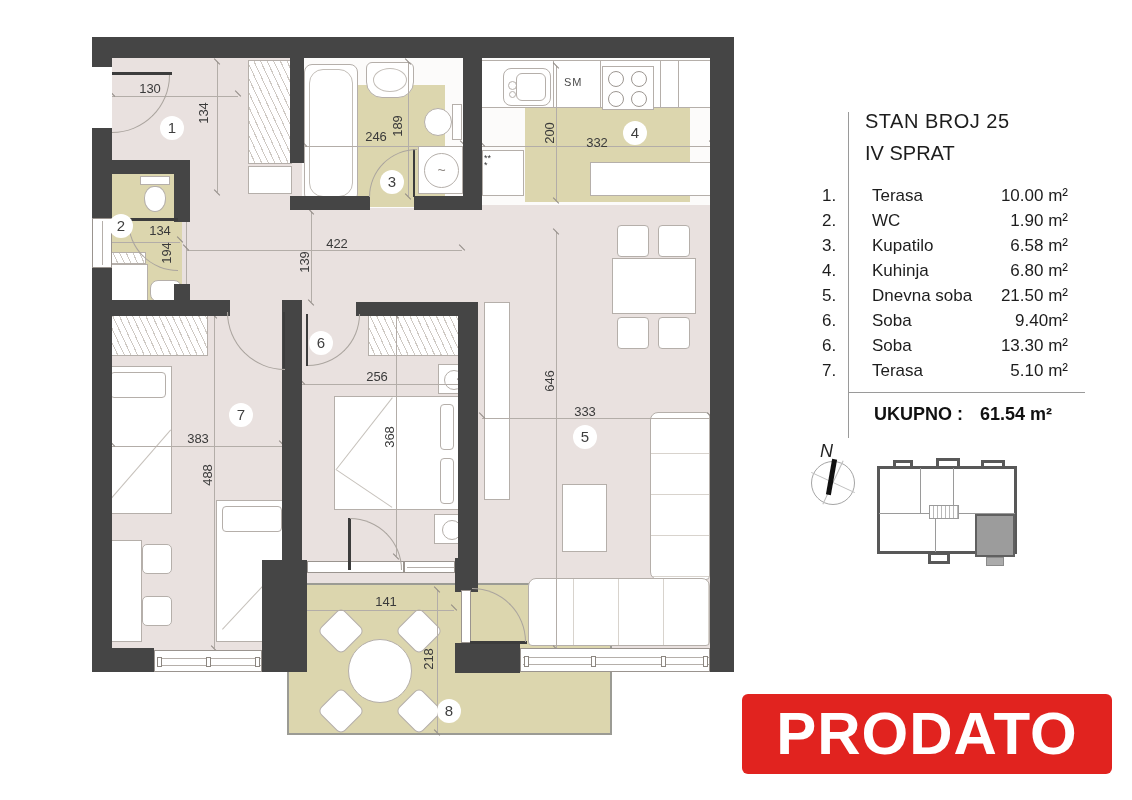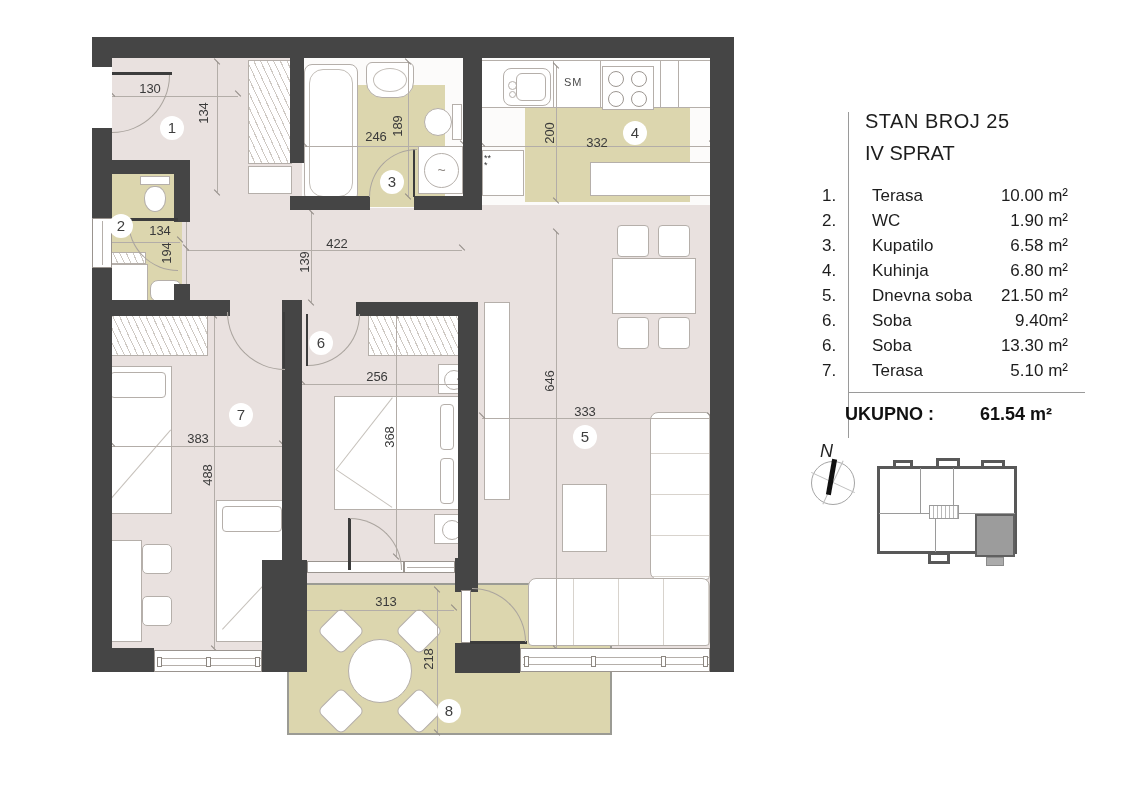--- a/index.html
+++ b/index.html
@@ -50,21 +50,21 @@
   .legend-title{position:absolute;left:865px;top:110px;font-size:20px;color:#1d1d1d;letter-spacing:0.5px;}
   .legend-sub{position:absolute;left:865px;top:142px;font-size:20px;color:#1d1d1d;}
   .vrule{position:absolute;left:848px;top:112px;width:1px;height:326px;background:#9a9a9a;}
   .hrule{position:absolute;left:848px;top:392px;width:237px;height:1px;background:#9a9a9a;}
   .roomlist{position:absolute;left:822px;top:183px;width:246px;}
   .roomrow{display:flex;height:25px;line-height:25px;font-size:17px;color:#1d1d1d;}
   .roomrow .num{width:50px;}
   .roomrow .nm{flex:1;}
   .roomrow .ar{text-align:right;}
   .totalrow{position:absolute;left:822px;top:404px;width:240px;display:flex;font-size:18px;font-weight:bold;color:#111;}
-  .totalrow .tl{margin-left:23px;}
+  .totalrow .tl{margin-left:52px;}
   .totalrow .tv{margin-left:auto;margin-right:10px;}
   
   .north{position:absolute;left:820px;top:441px;font-size:18px;font-style:italic;color:#222;}
   .comp-circle{position:absolute;left:811px;top:461px;width:42px;height:42px;border:1px solid #a5a5a5;border-radius:50%;}
   .comp-line{position:absolute;left:809px;top:482px;width:48px;height:1px;background:#bdbdbd;}
   .needle{position:absolute;left:829px;top:459px;width:5px;height:36px;background:#111;transform:rotate(10deg);}
   
   .kp{position:absolute;left:873px;top:455px;width:152px;height:118px;}
   .kp .box{position:absolute;box-sizing:border-box;border:3px solid #585858;background:#fff;}
   .kp .iline{position:absolute;background:#9a9a9a;}
@@ -263,21 +263,21 @@
     <div class="dim v" style="left:549px;top:133px;">200</div>
     <div class="dim" style="left:597px;top:142px;">332</div>
     <div class="dim" style="left:337px;top:243px;">422</div>
     <div class="dim v" style="left:304px;top:262px;">139</div>
     <div class="dim" style="left:377px;top:376px;">256</div>
     <div class="dim v" style="left:389px;top:437px;">368</div>
     <div class="dim" style="left:198px;top:438px;">383</div>
     <div class="dim v" style="left:207px;top:475px;">488</div>
     <div class="dim v" style="left:549px;top:381px;">646</div>
     <div class="dim" style="left:585px;top:411px;">333</div>
-    <div class="dim" style="left:386px;top:601px;">313</div>
+    <div class="dim" style="left:386px;top:601px;">141</div>
     <div class="dim v" style="left:428px;top:659px;">218</div>
 
     <div class="rnum" style="left:172px;top:128px;">1</div>
     <div class="rnum" style="left:121px;top:226px;">2</div>
     <div class="rnum" style="left:392px;top:182px;">3</div>
     <div class="rnum" style="left:635px;top:133px;">4</div>
     <div class="rnum" style="left:585px;top:437px;">5</div>
     <div class="rnum" style="left:321px;top:343px;">6</div>
     <div class="rnum" style="left:241px;top:415px;">7</div>
     <div class="rnum" style="left:449px;top:711px;">8</div>
@@ -350,14 +350,15 @@
     <div class="box" style="left:4px;top:11px;width:140px;height:88px;"></div>
     <div class="iline" style="left:6px;top:58px;width:136px;height:1px;"></div>
     <div class="iline" style="left:47px;top:13px;width:1px;height:45px;"></div>
     <div class="iline" style="left:80px;top:13px;width:1px;height:45px;"></div>
     <div class="iline" style="left:62px;top:58px;width:1px;height:39px;"></div>
     <div class="stairs" style="left:56px;top:50px;width:30px;height:14px;"></div>
     <div class="hl" style="left:102px;top:59px;width:40px;height:43px;"></div>
     <div class="tab" style="left:113px;top:102px;width:18px;height:9px;"></div>
   </div>
 
+  <div class="banner">PRODATO</div>
 
 </div>
 
 </body></html>

